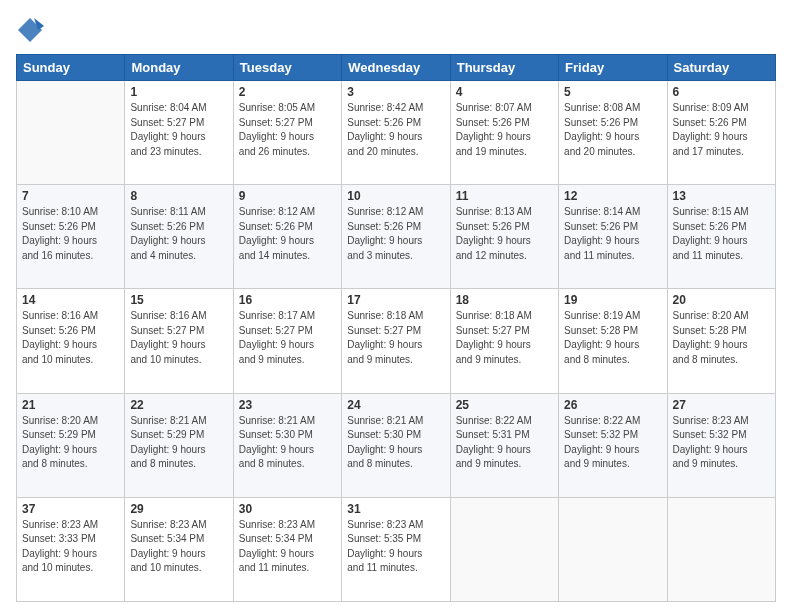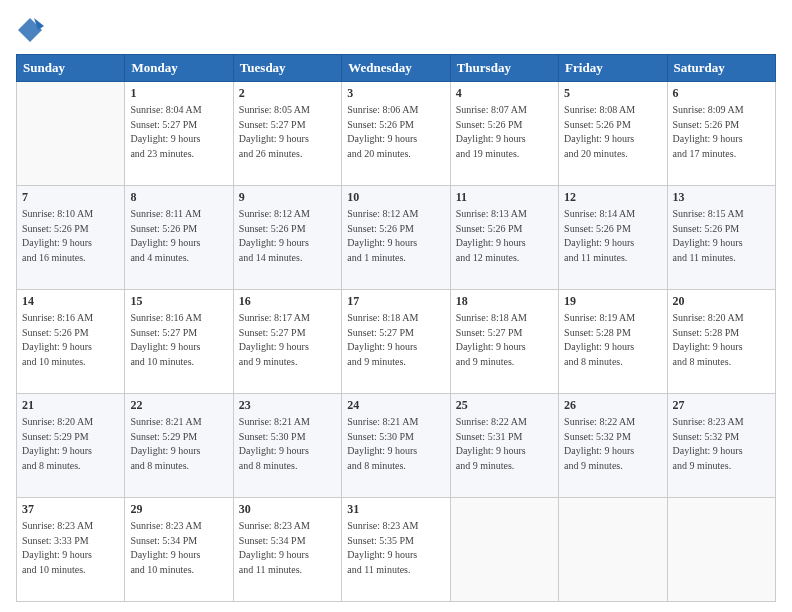--- a/index.html
+++ b/index.html
@@ -51,21 +51,20 @@
     .location {
       font-size: 14px;
       color: #555;
     }
     .calendar {
       flex: 1;
       border: 1px solid #ccc;
       border-collapse: collapse;
       width: 100%;
       table-layout: fixed;
-      font-family: Liberation Serif, serif;
     }
     .calendar th {
       background-color: #2a6db5;
       color: #fff;
       text-align: left;
       padding: 5px 6px;
       font-size: 13px;
       font-weight: bold;
       border: 1px solid #1e5a9c;
     }
@@ -134,21 +133,21 @@
           <td>
             <span class="day-number">1</span>
             <div class="day-info"><span>Sunrise: 8:04 AM</span><br><span>Sunset: 5:27 PM</span><br><span>Daylight: 9 hours</span><br><span>and 23 minutes.</span></div>
           </td>
           <td>
             <span class="day-number">2</span>
             <div class="day-info"><span>Sunrise: 8:05 AM</span><br><span>Sunset: 5:27 PM</span><br><span>Daylight: 9 hours</span><br><span>and 26 minutes.</span></div>
           </td>
           <td>
             <span class="day-number">3</span>
-            <div class="day-info"><span>Sunrise: 8:06 AM</span><br><span>Sunset: 5:26 PM</span><br><span>Daylight: 9 hours</span><br><span>and 20 minutes.</span></div>
+            <div class="day-info"><span>Sunrise: 8:42 AM</span><br><span>Sunset: 5:26 PM</span><br><span>Daylight: 9 hours</span><br><span>and 20 minutes.</span></div>
           </td>
           <td>
             <span class="day-number">4</span>
             <div class="day-info"><span>Sunrise: 8:07 AM</span><br><span>Sunset: 5:26 PM</span><br><span>Daylight: 9 hours</span><br><span>and 19 minutes.</span></div>
           </td>
           <td>
             <span class="day-number">5</span>
             <div class="day-info"><span>Sunrise: 8:08 AM</span><br><span>Sunset: 5:26 PM</span><br><span>Daylight: 9 hours</span><br><span>and 20 minutes.</span></div>
           </td>
           <td>
@@ -164,21 +163,21 @@
           <td class="row-shade">
             <span class="day-number">8</span>
             <div class="day-info"><span>Sunrise: 8:11 AM</span><br><span>Sunset: 5:26 PM</span><br><span>Daylight: 9 hours</span><br><span>and 4 minutes.</span></div>
           </td>
           <td class="row-shade">
             <span class="day-number">9</span>
             <div class="day-info"><span>Sunrise: 8:12 AM</span><br><span>Sunset: 5:26 PM</span><br><span>Daylight: 9 hours</span><br><span>and 14 minutes.</span></div>
           </td>
           <td class="row-shade">
             <span class="day-number">10</span>
-            <div class="day-info"><span>Sunrise: 8:12 AM</span><br><span>Sunset: 5:26 PM</span><br><span>Daylight: 9 hours</span><br><span>and 1 minutes.</span></div>
+            <div class="day-info"><span>Sunrise: 8:12 AM</span><br><span>Sunset: 5:26 PM</span><br><span>Daylight: 9 hours</span><br><span>and 3 minutes.</span></div>
           </td>
           <td class="row-shade">
             <span class="day-number">11</span>
             <div class="day-info"><span>Sunrise: 8:13 AM</span><br><span>Sunset: 5:26 PM</span><br><span>Daylight: 9 hours</span><br><span>and 12 minutes.</span></div>
           </td>
           <td class="row-shade">
             <span class="day-number">12</span>
             <div class="day-info"><span>Sunrise: 8:14 AM</span><br><span>Sunset: 5:26 PM</span><br><span>Daylight: 9 hours</span><br><span>and 11 minutes.</span></div>
           </td>
           <td class="row-shade">

